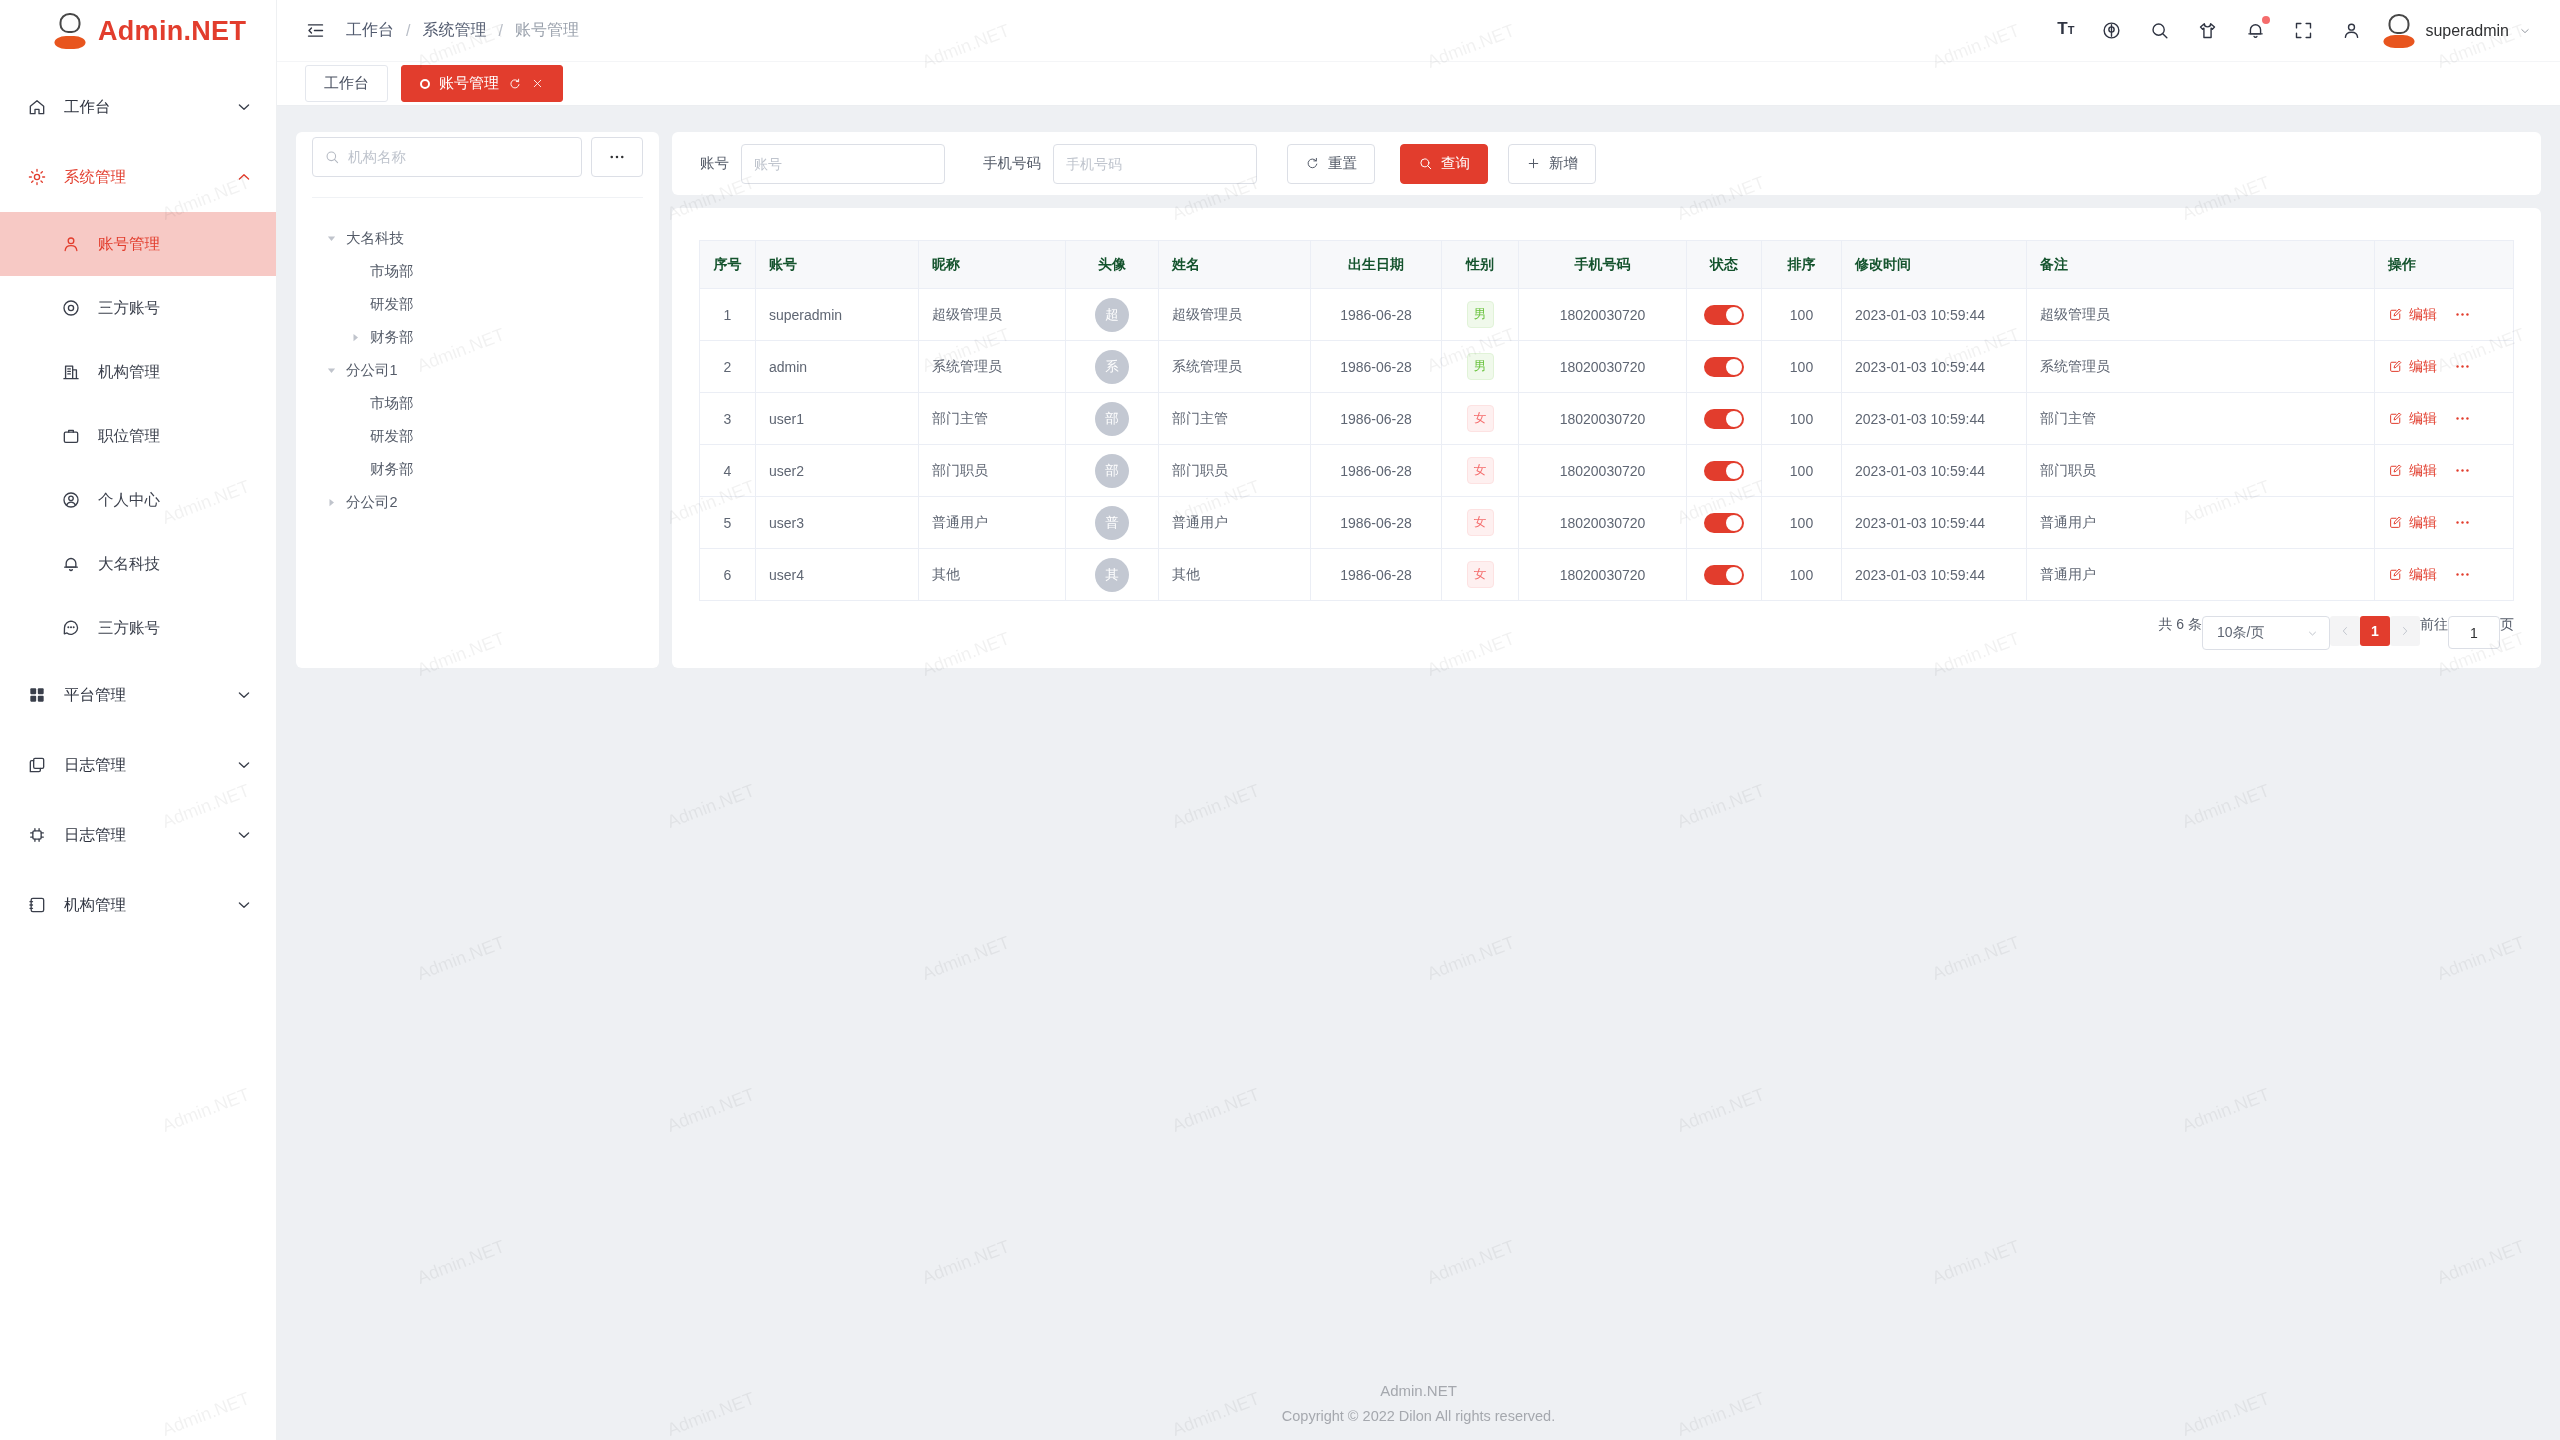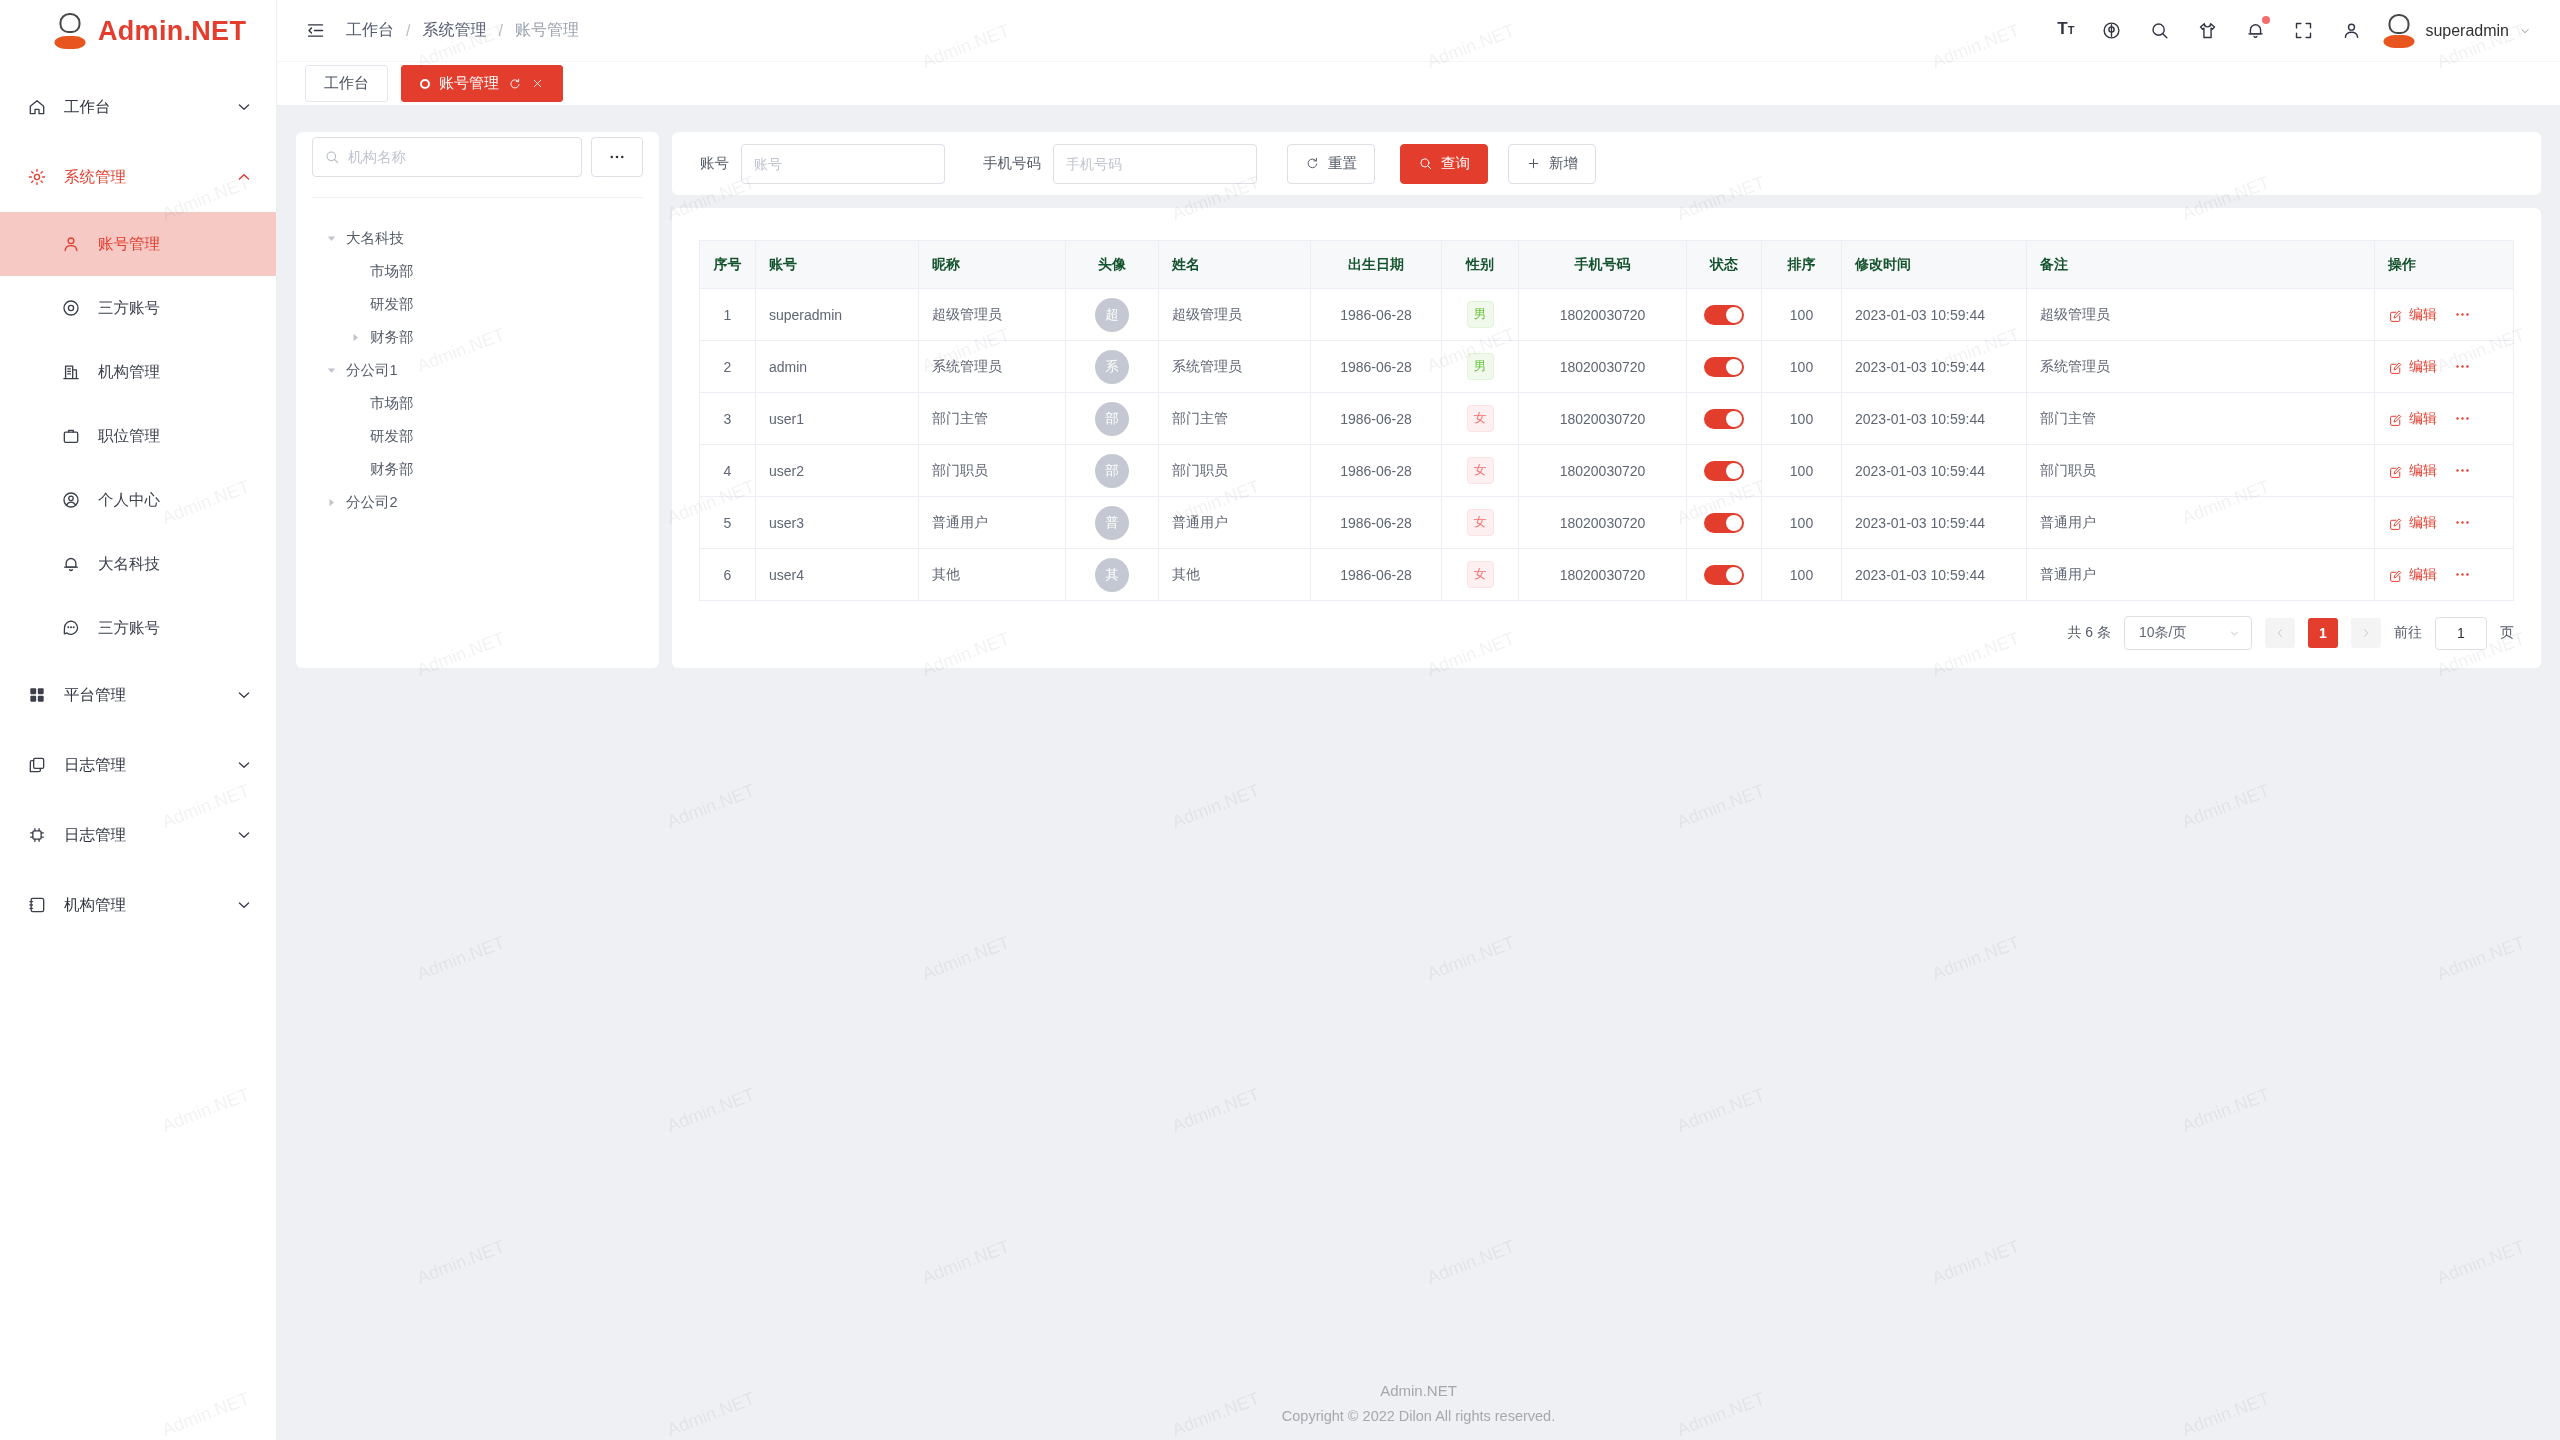--- a/index.html
+++ b/index.html
@@ -79,25 +79,25 @@
   th{height:48px;background:#f7f8fa;color:#14532d;font-weight:bold;border:1px solid #ebeef5;padding:0 13px;text-align:left;font-size:14px}
   td{height:52px;border:1px solid #ebeef5;color:#5f6673;padding:0 13px}
   th.center,td.center{text-align:center}
   .avatarc{display:inline-flex;width:34px;height:34px;border-radius:50%;background:#c3c8d2;color:#fff;align-items:center;justify-content:center;font-size:13.5px}
   .sex{display:inline-flex;align-items:center;justify-content:center;min-width:27px;height:27px;padding:0 6px;border-radius:4px;font-size:12.5px}
   .sex.m{color:#67c23a;background:#f0f9eb;border:1px solid #e1f3d8}
   .sex.f{color:#f56c6c;background:#fef0f0;border:1px solid #fde2e2}
   .toggle{width:40px;height:20px;border-radius:10px;background:#e23d2d;position:relative;display:inline-block;cursor:pointer;vertical-align:middle}
   .toggle::after{content:"";position:absolute;right:2px;top:2px;width:16px;height:16px;border-radius:50%;background:#fff}
   .act{display:flex;align-items:center;gap:17px;color:#e23d2d}
-  .act .edit{display:inline-flex;align-items:flex-end;gap:6px;font-size:14px;cursor:pointer}
+  .act .edit{display:inline-flex;align-items:center;gap:6px;font-size:14px;cursor:pointer}
   .act .icon{width:15px;height:15px}
   .act .more{width:17px;height:17px;cursor:pointer}
 
-  .pg{margin-top:15px;display:flex;align-items:center;justify-content:flex-end;gap:13px;font-size:14px;color:#545b68}
+  .pg{margin-top:15px;display:flex;justify-content:flex-end;gap:0;font-size:14px;color:#545b68}
   .pg-select{width:128px;height:34px;border:1px solid #dcdfe6;border-radius:4px;display:flex;align-items:center;justify-content:space-between;padding:0 10px 0 14px;color:#5f6673;cursor:pointer}
   .pg-select .icon{width:13px;height:13px;color:#b4b9c2}
   .pg-btn{width:30px;height:30px;border-radius:3px;background:#f4f4f5;border:none;display:flex;align-items:center;justify-content:center;cursor:pointer}
   .pg-btn .icon{width:14px;height:14px;color:#c0c4cc}
   .pg-num{width:30px;height:30px;border-radius:3px;background:#e23d2d;color:#fff;display:flex;align-items:center;justify-content:center;font-weight:bold;cursor:pointer}
   .pg-goto{width:52px;height:33px;border:1px solid #dcdfe6;border-radius:4px;text-align:center;font-size:14px;color:#303133;outline:none;font-family:inherit}
 
   .footer{position:absolute;left:0;right:0;bottom:16px;text-align:center;color:#a5a8ae;z-index:1}
   .footer .l1{font-size:15px;margin-bottom:9px}
   .footer .l2{font-size:14.5px}

